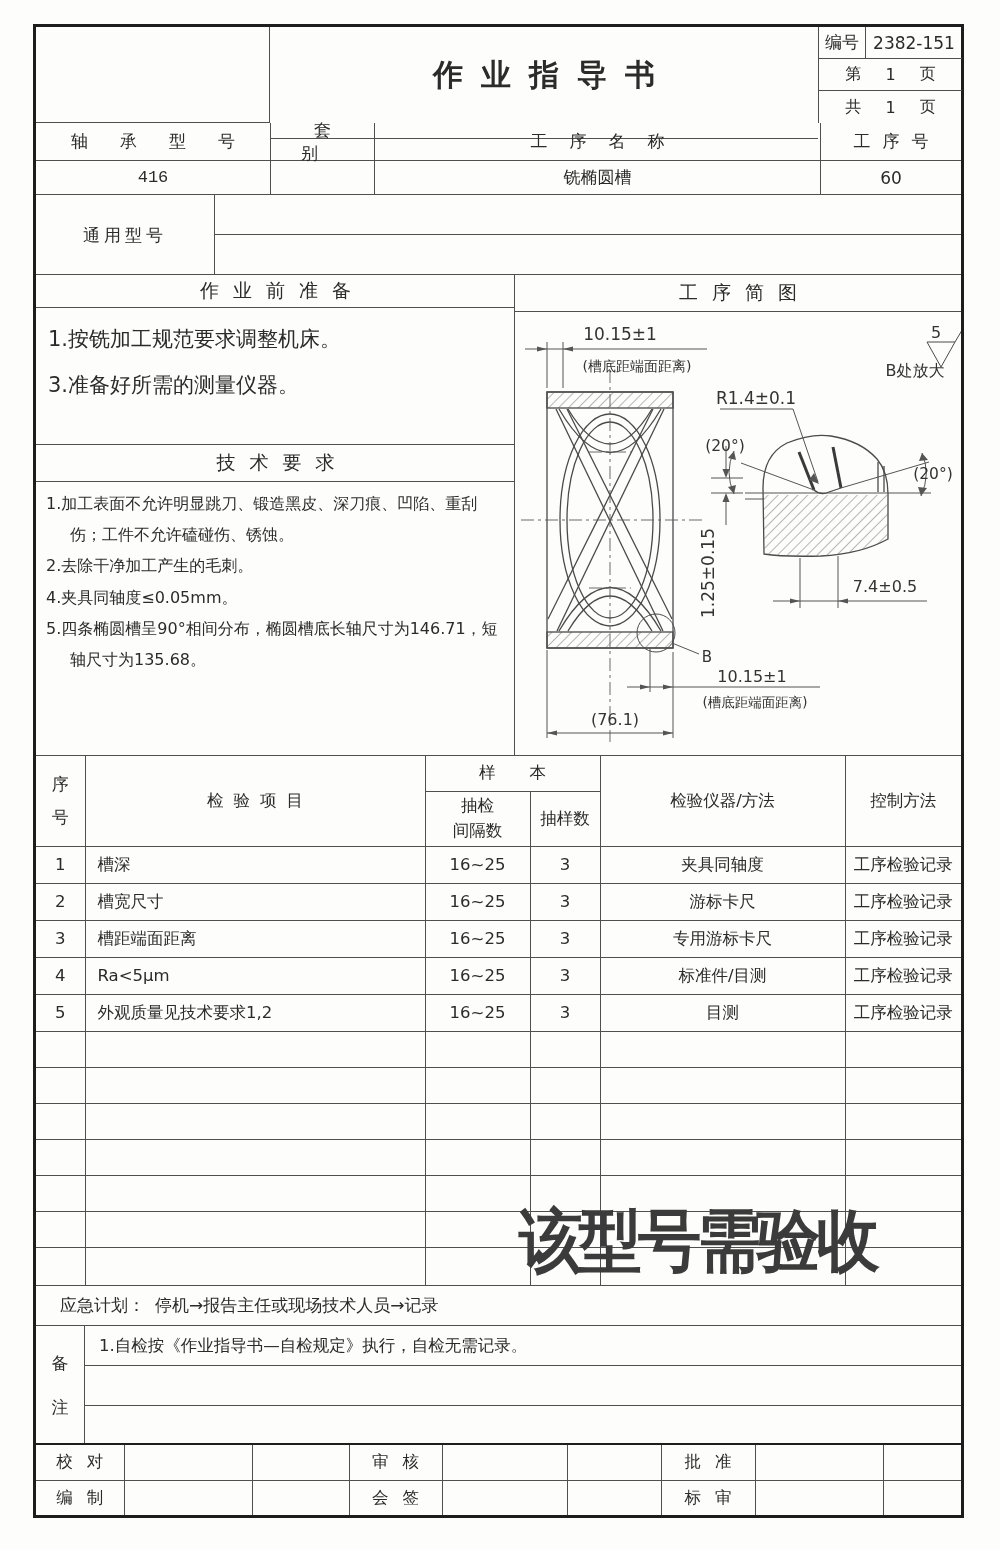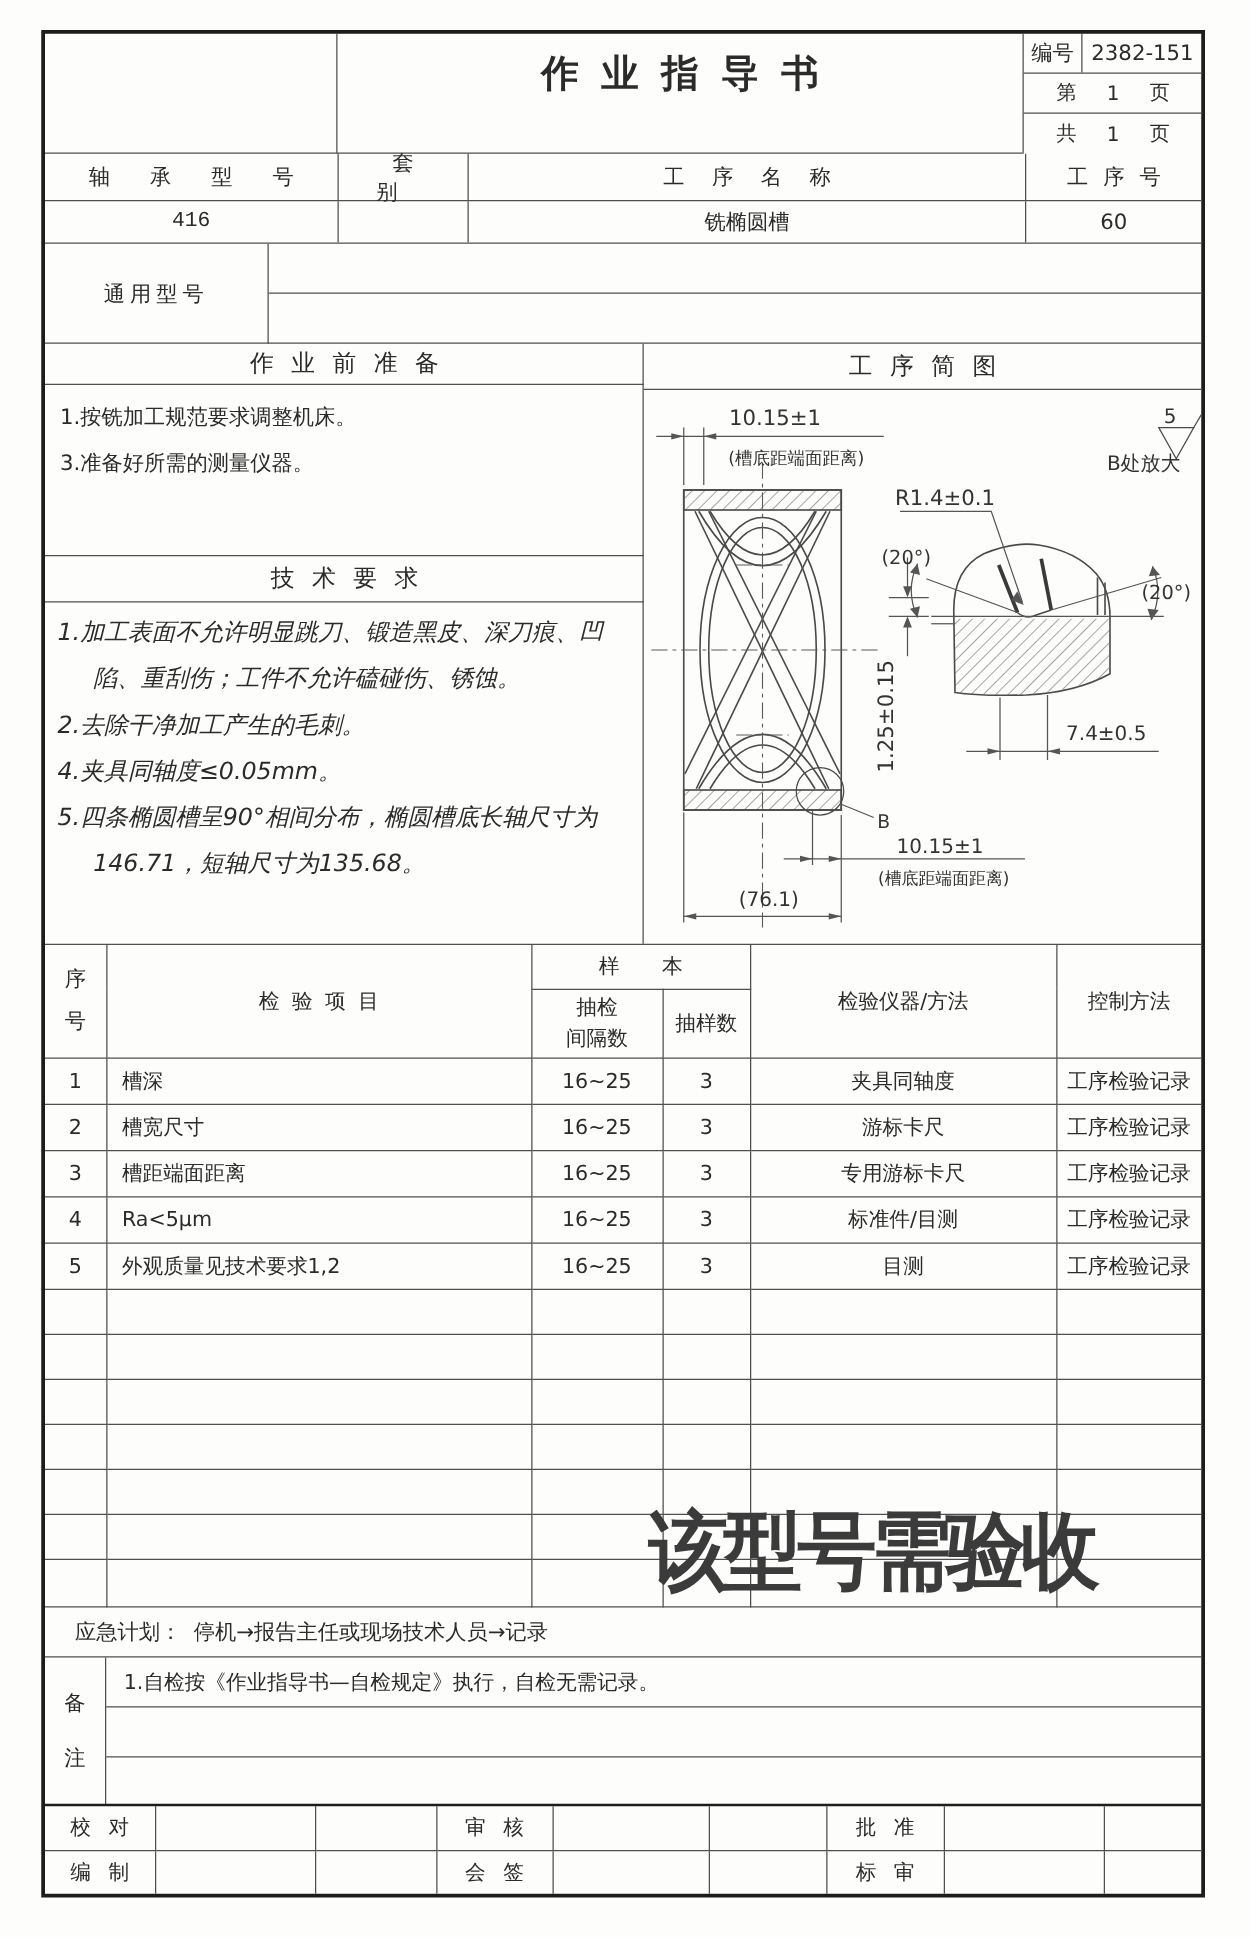--- a/index.html
+++ b/index.html
@@ -8,40 +8,40 @@
   .page{position:relative;width:1000px;height:1550px;background:#fdfdfb;overflow:hidden;}
   .frame{position:absolute;left:33px;top:24px;width:925px;height:1488px;border:3px solid var(--thick);}
   .abs{position:absolute;box-sizing:border-box;}
   .cc{display:flex;align-items:center;justify-content:center;text-align:center;}
   .bb{border-bottom:1px solid var(--line);}
   .br{border-right:1px solid var(--line);}
   .bt{border-top:1px solid var(--line);}
   .title{font-size:30px;font-weight:600;letter-spacing:18px;text-indent:18px;}
   .hdr-label{font-size:17px;}
   .sec-title{font-size:19px;letter-spacing:14px;text-indent:14px;}
-  .items{font-size:17px;line-height:2.2;padding:8px 10px 0 12px;}
+  .items{font-size:21px;line-height:2.2;padding:8px 10px 0 12px;}
   .items div{padding-left:1.55em;text-indent:-1.55em;}
-  .items2{font-size:19px;line-height:1.95;padding:6px 8px 0 10px;font-style:italic;}
+  .items2{font-size:16px;line-height:1.95;padding:6px 8px 0 10px;}
   .items2 div{padding-left:1.5em;text-indent:-1.5em;}
   table{border-collapse:collapse;table-layout:fixed;border:hidden;}
   td,th{border:1px solid var(--line);font-weight:normal;text-align:center;vertical-align:middle;font-size:16.5px;padding:0 4px;box-sizing:border-box;overflow:hidden;}
   td.left{text-align:left;padding-left:12px;}
   .vert{width:1.15em;margin:0 auto;line-height:1.9;font-size:17px;word-break:break-all;}
   .prewrap{white-space:pre-line;line-height:1.5;}
   .stamp{position:absolute;left:519px;top:1196px;font-size:68px;font-weight:bold;color:#3b3b3b;letter-spacing:-4px;transform:scaleX(0.93);transform-origin:left center;white-space:nowrap;}
   svg text{fill:#333;font-family:"DejaVu Sans","Liberation Sans",sans-serif;}
 </style>
 </head>
 <body>
 
 <div class="page">
   <div class="frame">
 
     <div class="abs br bb" style="left:0;top:0;width:234px;height:96px;"></div>
-    <div class="abs bb cc" style="left:234px;top:0;width:548px;height:96px;align-items:flex-start;padding-top:12px;">
+    <div class="abs bb cc" style="left:234px;top:16px;width:548px;height:96px;align-items:flex-start;padding-top:12px;">
       <span class="title">作业指导书</span>
     </div>
     <div class="abs" style="left:782px;top:0;width:143px;height:96px;border-left:1px solid var(--line);">
       <div class="abs bb" style="left:0;top:0;width:143px;height:32px;display:flex;">
         <span class="br cc hdr-label" style="width:46px;">编号</span>
         <span class="cc hdr-label" style="flex:1;">2382-151</span>
       </div>
       <div class="abs bb" style="left:0;top:32px;width:143px;height:32px;display:flex;align-items:center;justify-content:space-around;font-size:16px;padding:0 14px;">
         <span>第</span>
         <span>1</span>

